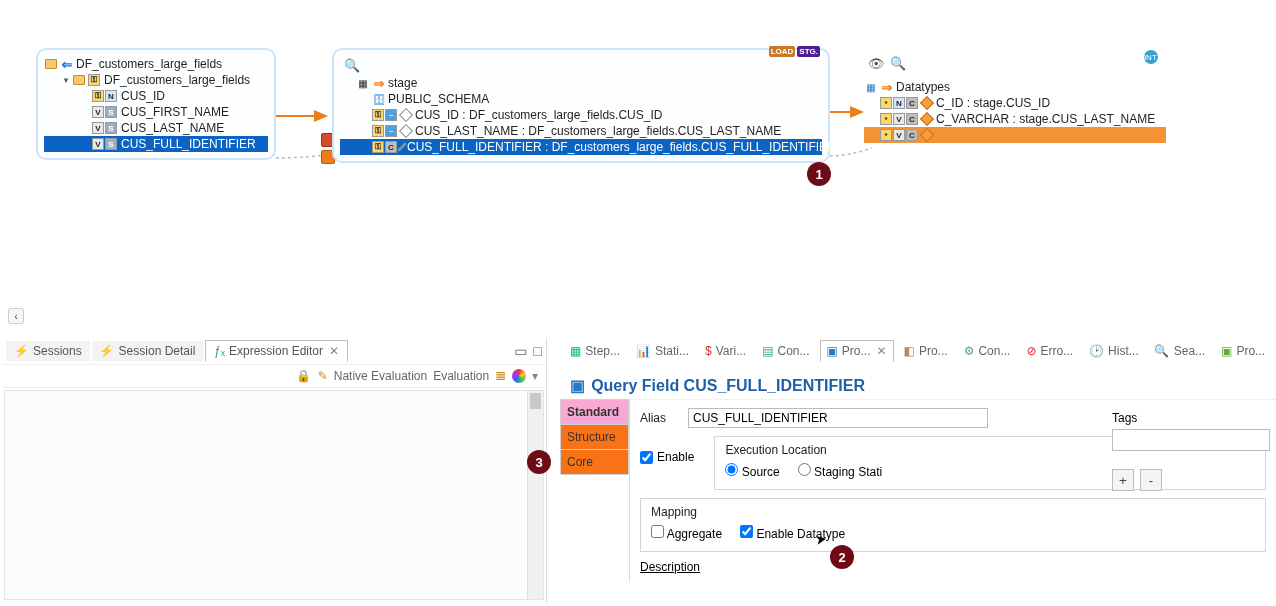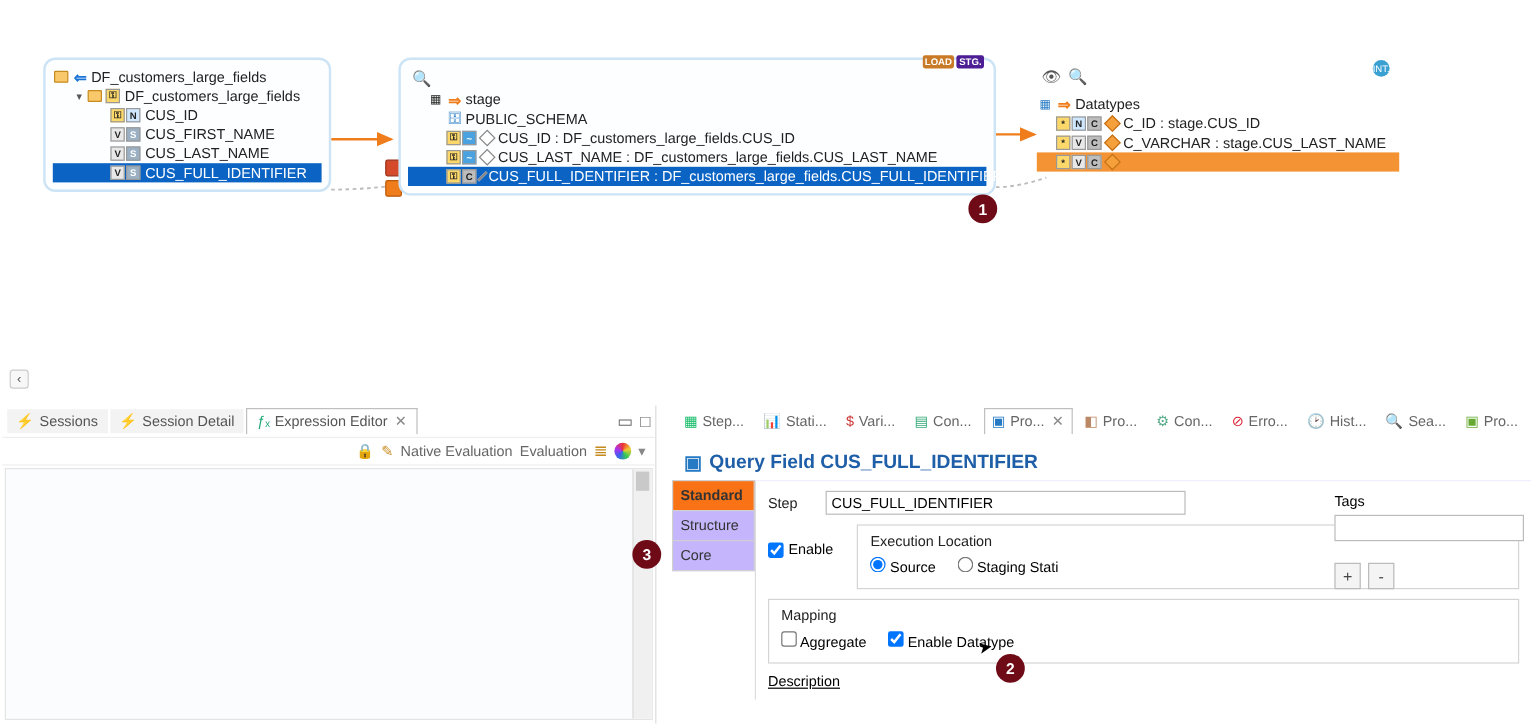--- a/index.html
+++ b/index.html
@@ -89,22 +89,22 @@
 .vscroll .thumb{ background:#c9c9c9; height:16px; margin:2px;}
 
 
 .right-panel { position:absolute; left:560px; top:338px; right:0; height:265px; }
 .rtab-bar { display:flex; gap:4px; padding:2px 4px; align-items:center; overflow:hidden;}
 .rtab { padding:3px 6px; color:#666; display:flex; align-items:center; gap:4px; font-size:12px; white-space:nowrap;}
 .rtab.active { border:1px solid #bfbfbf; border-bottom-color:#fff; background:#fff;}
 .form-title { display:flex; align-items:center; gap:6px; padding:12px 10px 4px; color:#1f5fa8; font-size:16px; font-weight:600; border-bottom:1px solid #eef;}
 .form-body { display:flex; }
 .side-tabs { width:70px; border-right:1px solid #ddd; }
-.side-tab { padding:5px 6px; background:#c4b5fd; border:1px solid #d0d0d0; margin:-1px 0 0 0; color:#333;}
-.side-tab.active { background:#f97316; font-weight:600;}
+.side-tab { padding:5px 6px; background:#f97316; border:1px solid #d0d0d0; margin:-1px 0 0 0; color:#333;}
+.side-tab.active { background:#f9a8d4; font-weight:600;}
 .form-main { flex:1; padding:8px 10px; position:relative;}
 .form-row { display:flex; align-items:center; gap:8px; margin-bottom:8px;}
 .form-row label.lbl { min-width:40px; color:#222;}
 .form-row input[type=text]{ border:1px solid #bbb; padding:2px 4px; font-size:12px; width:300px;}
 .groupbox { border:1px solid #d4d4d4; padding:8px 10px 10px; margin-bottom:8px; position:relative;}
 .grouptitle { position:relative; top:-2px; color:#222; margin-bottom:4px;}
 .checks { display:flex; gap:18px; align-items:center;}
 .tags-col { position:absolute; right:0; top:405px; width:170px; padding:6px;}
 .tags-col input{ width:100%; border:1px solid #bbb; height:22px; margin-top:4px;}
 .tag-btns { display:flex; gap:6px; margin-top:18px;}
@@ -382,21 +382,21 @@
 
   <div class="form-body">
     <div class="side-tabs">
       <div class="side-tab active">Standard</div>
       <div class="side-tab">Structure</div>
       <div class="side-tab">Core</div>
     </div>
 
     <div class="form-main">
       <div class="form-row">
-        <label class="lbl">Step</label>
+        <label class="lbl">Alias</label>
         <input type="text" value="CUS_FULL_IDENTIFIER" style="">
       </div>
 
       <div style="display:flex; gap:20px; align-items:flex-start;">
         <label style="display:flex;align-items:center;gap:4px;margin-top:14px;">
           <input type="checkbox" checked="" style="">
           <span>Enable</span>
         </label>
         <div class="groupbox" style="flex:1;">
           <div class="grouptitle">Execution Location</div>

